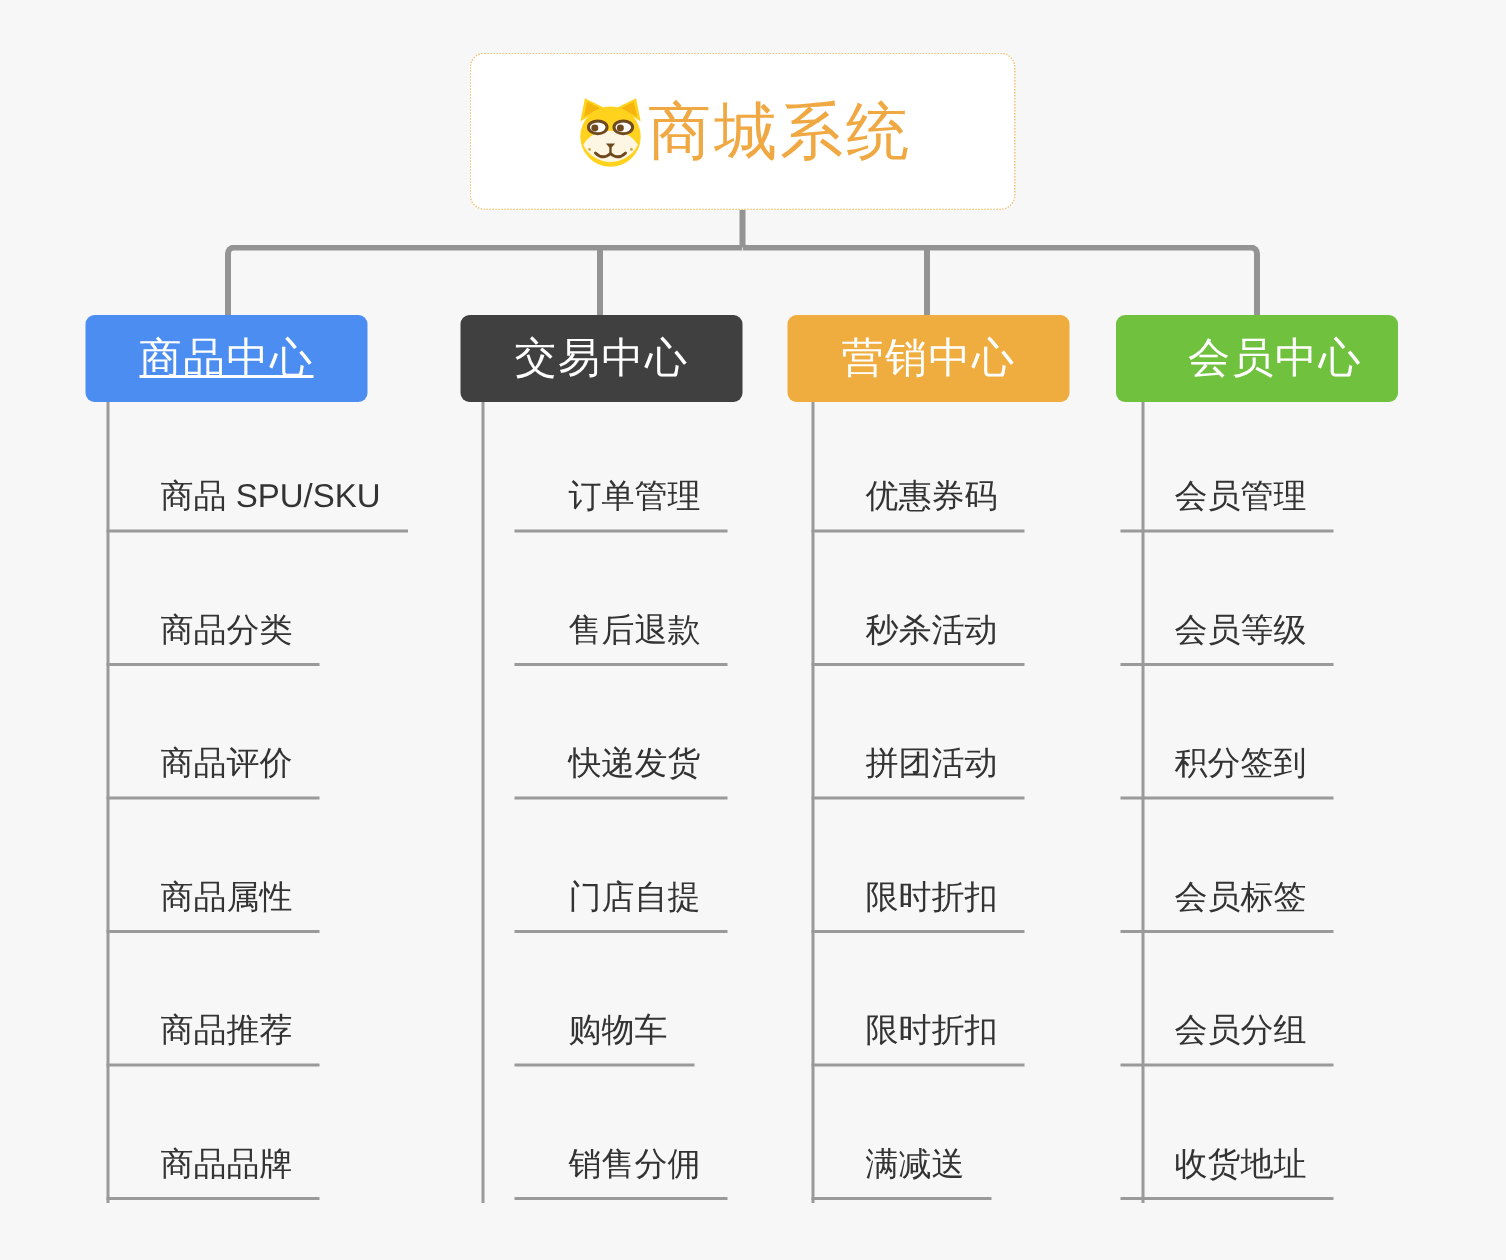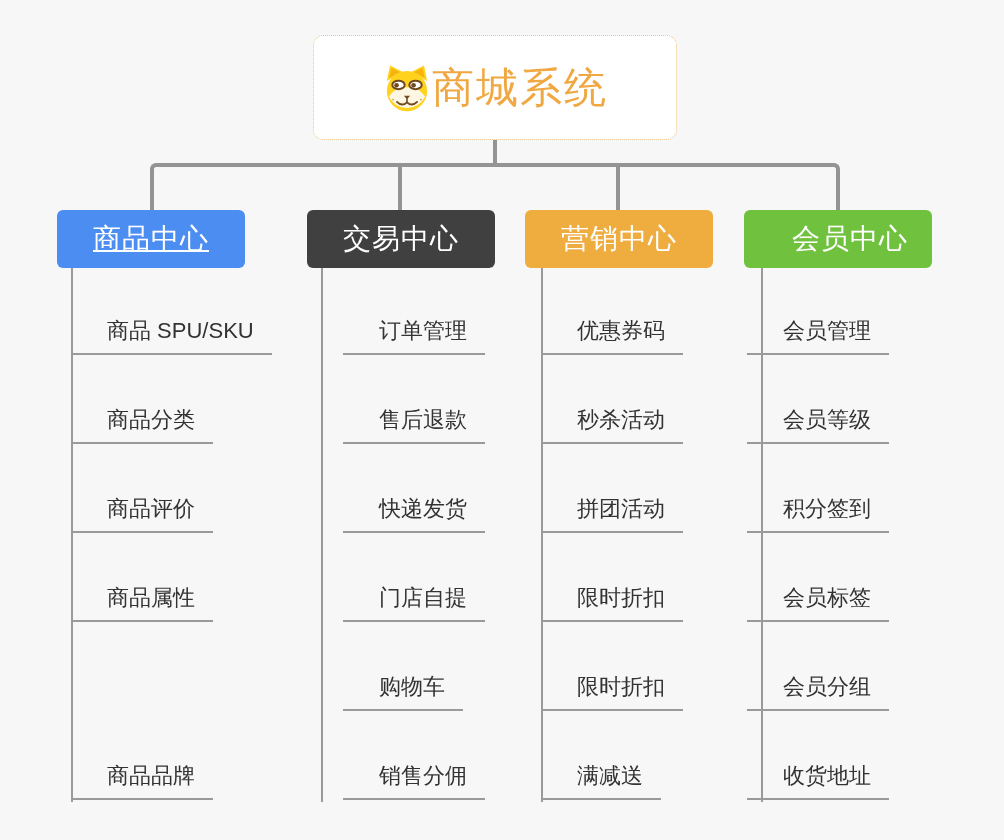--- a/index.html
+++ b/index.html
@@ -139,20 +139,21 @@
 
   <div class="branch branch-1" style="background-color: rgb(75, 141, 240); text-decoration: underline;">商品中心</div>
   <div class="branch branch-2" style="background-color: #404040;">交易中心</div>
   <div class="branch branch-3" style="background-color: rgb(239, 172, 63);">营销中心</div>
   <div class="branch branch-4" style="background-color: rgb(112, 193, 62);">会员中心</div>
 
   <div class="leaf col-1 row-1">商品 SPU/SKU</div>
   <div class="leaf col-1 row-2">商品分类</div>
   <div class="leaf col-1 row-3">商品评价</div>
   <div class="leaf col-1 row-4">商品属性</div>
+  <div class="leaf col-1 row-5">商品推荐</div>
   <div class="leaf col-1 row-6">商品品牌</div>
 
   <div class="leaf col-2 row-1">订单管理</div>
   <div class="leaf col-2 row-2">售后退款</div>
   <div class="leaf col-2 row-3">快递发货</div>
   <div class="leaf col-2 row-4">门店自提</div>
   <div class="leaf col-2 row-5">购物车</div>
   <div class="leaf col-2 row-6">销售分佣</div>
 
   <div class="leaf col-3 row-1">优惠券码</div>

